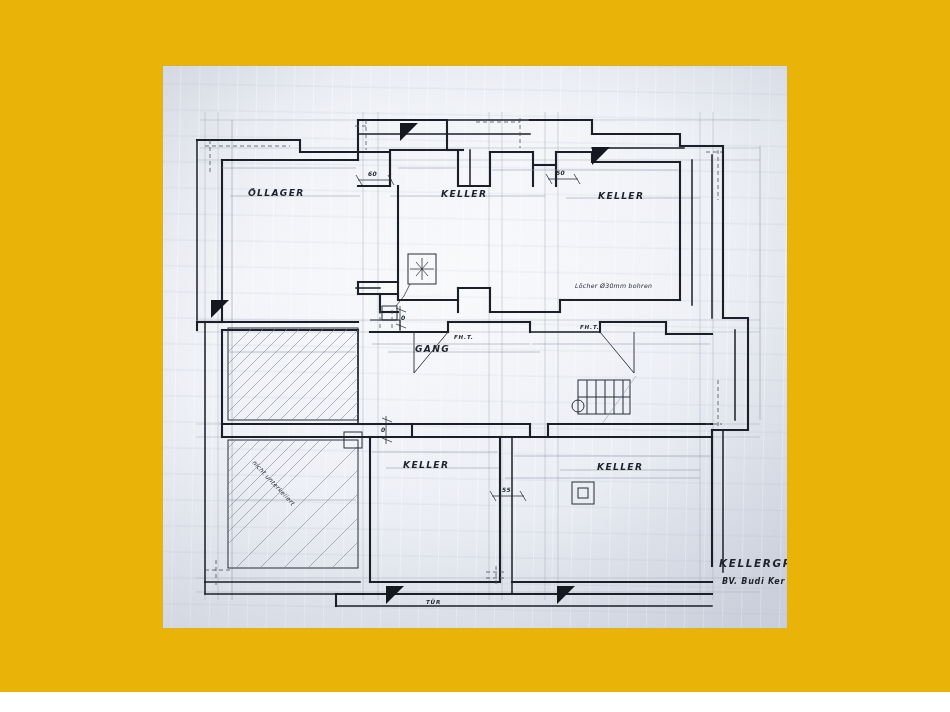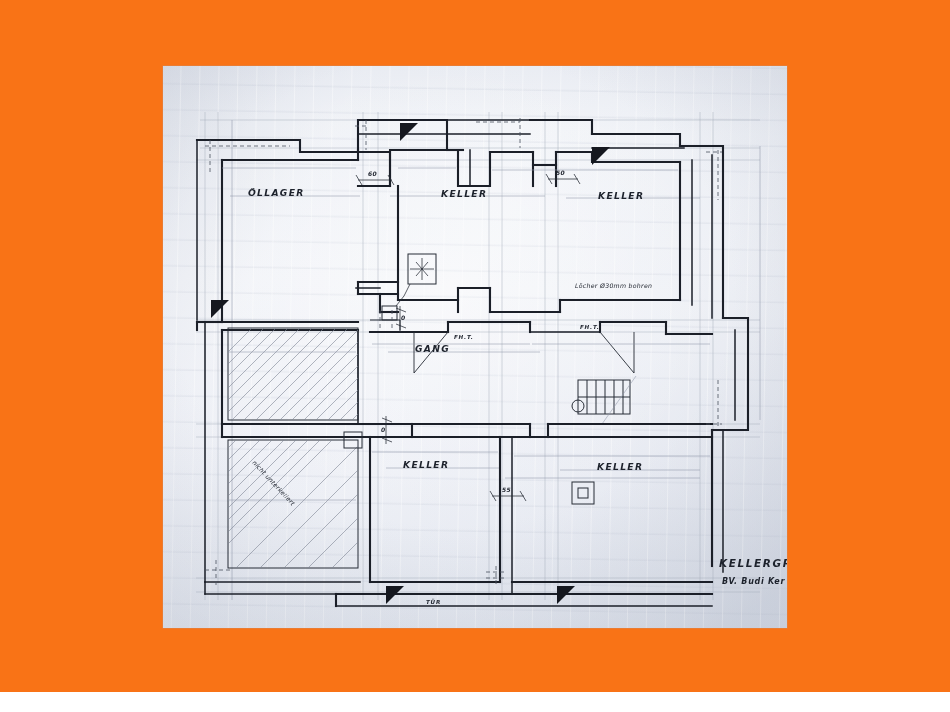--- a/index.html
+++ b/index.html
@@ -8,21 +8,21 @@
     background: #ffffff;
     width: 950px;
     height: 712px;
     overflow: hidden;
     font-family: "Liberation Sans", sans-serif;
   }
   #stage {
     position: relative;
     width: 950px;
     height: 692px;
-    background: #f97316;
+    background: #eab308;
   }
   
   #paper {
     position: absolute;
     left: 163px;
     top: 66px;
     width: 624px;
     height: 562px;
     background:
       linear-gradient(118deg, rgba(208,213,224,0.55) 0%, rgba(233,236,243,0.25) 22%,

